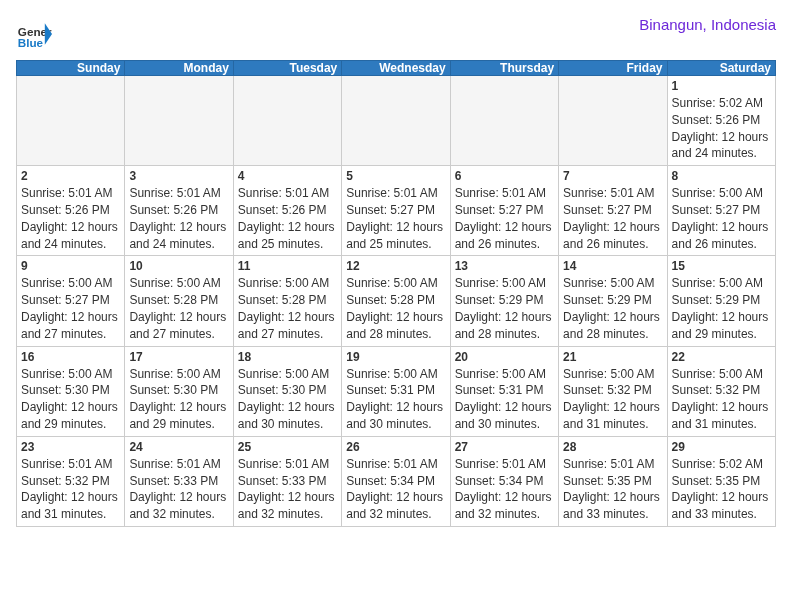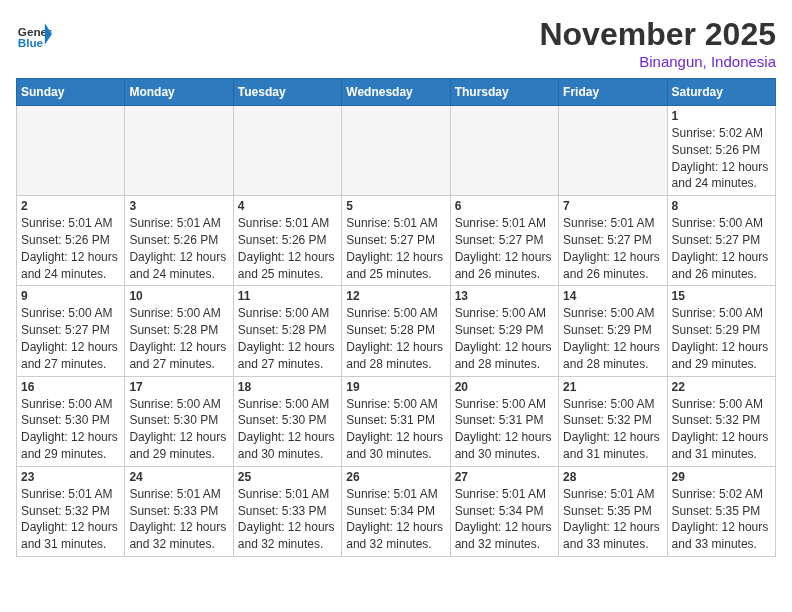--- a/index.html
+++ b/index.html
@@ -40,22 +40,22 @@
     .calendar {
       width: 100%;
       border-collapse: collapse;
       border: 1px solid #ccc;
     }
     .calendar th {
       background-color: #2e7abf;
       color: #fff;
       font-size: 12px;
       font-weight: bold;
-      padding: 6px 4px;
-      text-align: left;
+      padding: 0 4px;
+      text-align: right;
       border: 1px solid #2567a3;
     }
     .calendar td {
       vertical-align: top;
       border: 1px solid #ccc;
       padding: 3px 4px;
       width: 108px;
       min-height: 70px;
       font-size: 10px;
       color: #333;
@@ -84,21 +84,20 @@
 
 <div class="header">
   <div class="logo">
     <svg class="logo-icon" viewBox="0 0 40 40">
       <text x="2" y="22" font-size="13" font-weight="bold" fill="#333" font-family="Arial">General</text>
       <text x="2" y="34" font-size="13" font-weight="bold" fill="#1a7ac7" font-family="Arial">Blue</text>
       <polygon points="32,8 40,20 32,32" fill="#1a7ac7"></polygon>
     </svg>
   </div>
   <div class="title-section">
-    <div class="month-title">November 2025</div>
     <div class="location">Binangun, Indonesia</div>
   </div>
 </div>
 
 <table class="calendar">
   <thead>
     <tr>
       <th>Sunday</th>
       <th>Monday</th>
       <th>Tuesday</th>

